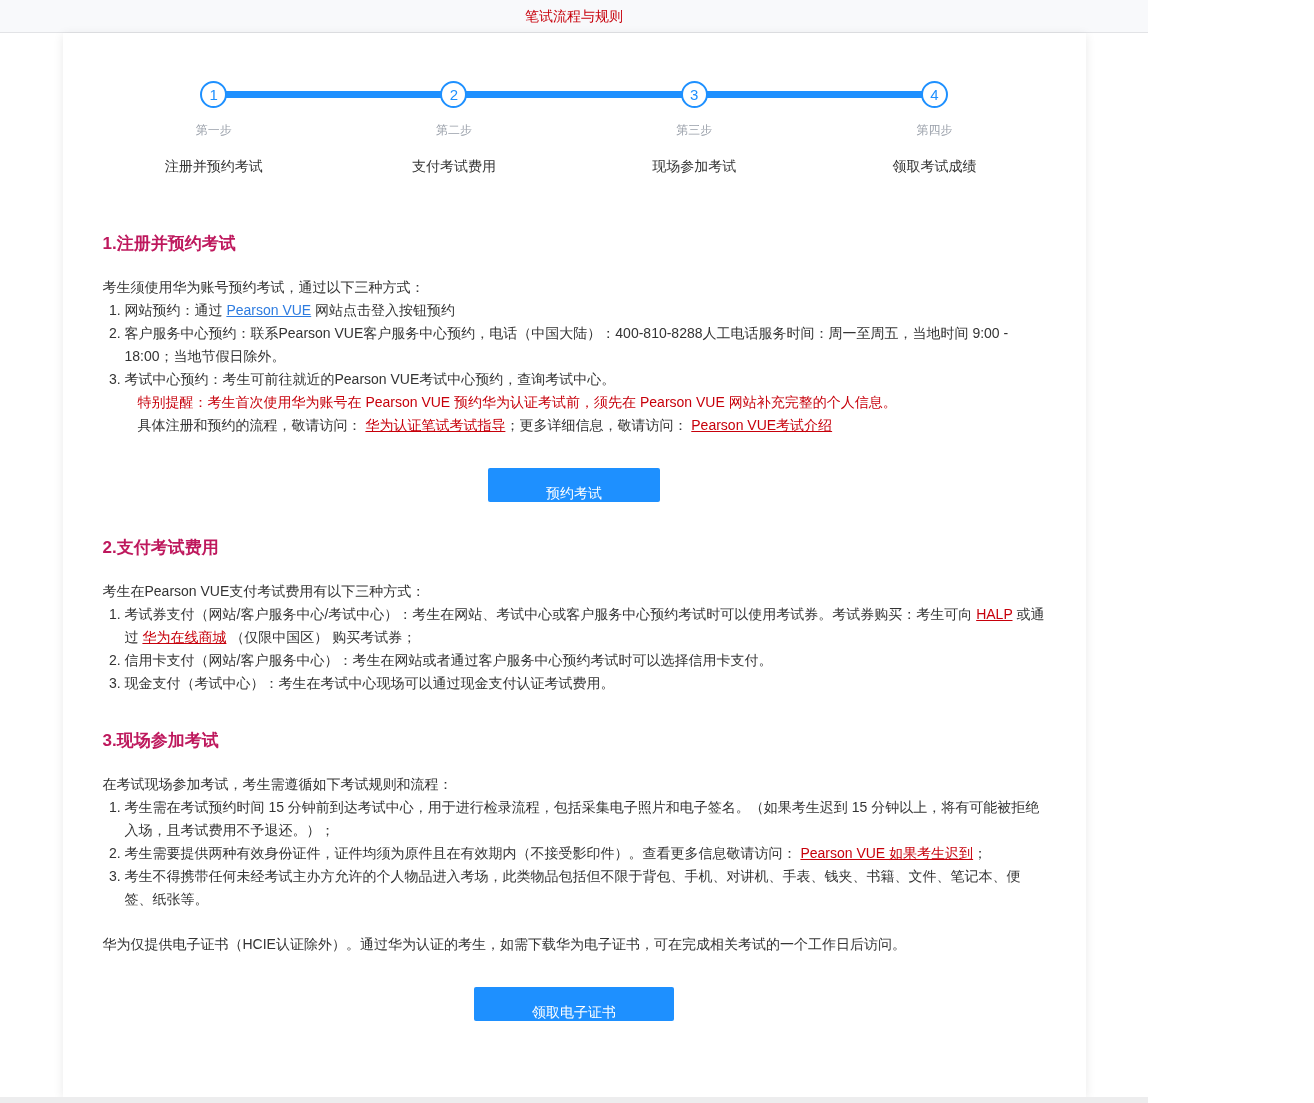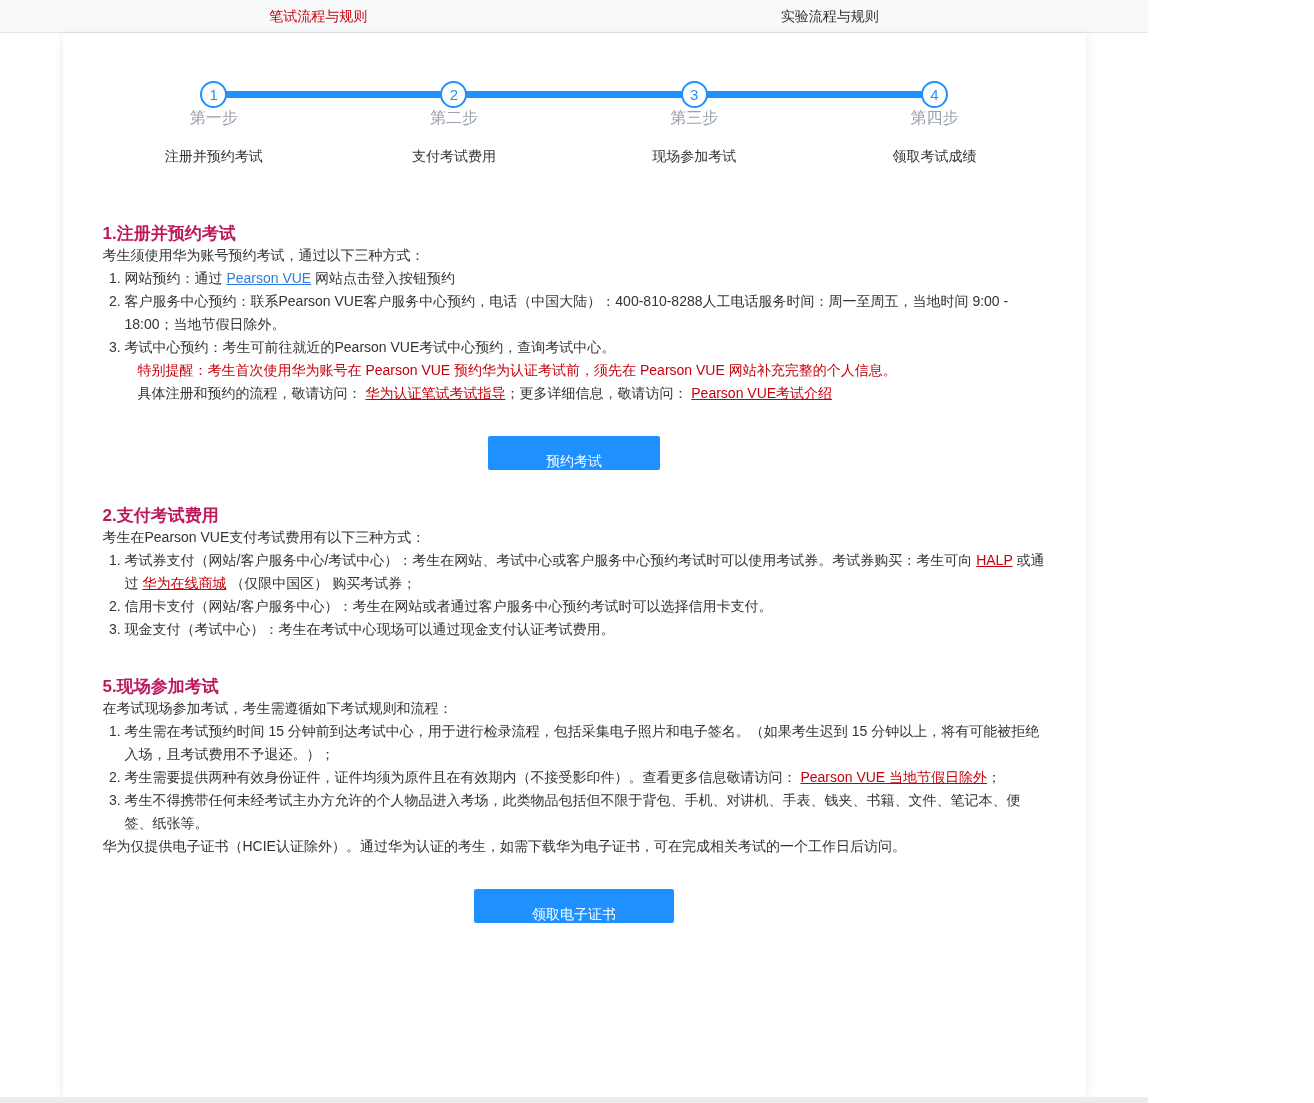--- a/index.html
+++ b/index.html
@@ -37,28 +37,28 @@
     background:var(--accent);border-radius:4px;
   }
   .steps{display:flex;position:relative;}
   .step{width:25%;display:flex;flex-direction:column;align-items:center;}
   .step-circle{
     width:27px;height:27px;border-radius:50%;background:#fff;
     border:2px solid var(--accent);color:var(--accent);
     display:flex;align-items:center;justify-content:center;
     font-size:15px;position:relative;z-index:1;
   }
-  .step-name{font-size:16px;color:#9aa0aa;}
+  .step-name{margin-top:14px;font-size:12px;color:#9aa0aa;}
   .step-title{margin-top:19px;font-size:14px;color:#333;}
 
   
   .sections{padding:0 40px;}
   .sec-heading{font-size:17px;font-weight:bold;color:#be185d;margin-top:36px;line-height:20px;}
   .sec-heading.first{margin-top:58px;}
-  .sec-intro{font-size:14px;line-height:23px;color:var(--text);}
+  .sec-intro{margin-top:22px;font-size:14px;line-height:23px;color:var(--text);}
   ol.sec-list{margin:0;padding:0 0 0 22px;font-size:14px;line-height:23px;color:var(--text);}
   ol.sec-list li{padding:0;margin:0;}
   .note{margin-left:35px;font-size:14px;line-height:23px;color:var(--text);}
   .run-red{color:var(--red);}
   a.lk{cursor:pointer;text-decoration:underline;}
   a.lk-blue{color:var(--linkblue);}
   a.lk-red{color:var(--red);}
   .sec-btn{
     display:block;margin:31px auto 8px;background:var(--accent);color:#fff;
     border:none;height:32px;padding:17px 58px;font-size:14px;cursor:pointer;
@@ -69,21 +69,20 @@
   .page-bottom{position:absolute;left:0;right:0;bottom:0;height:6px;background:#ededee;}
 </style>
 </head>
 <body>
 
 <div class="page">
 
   <div class="topbar">
     <div class="topbar-inner">
       <div class="tab active">笔试流程与规则</div>
-      <div class="tab">实验流程与规则</div>
     </div>
   </div>
 
   <div class="card">
 
     <div class="stepper">
       <div class="step-line"></div>
       <div class="steps">
           <div class="step">
             <div class="step-circle">1</div>
@@ -124,25 +123,25 @@
         <section class="section">
           <div class="sec-heading">2.支付考试费用</div>
           <div class="sec-intro">考生在Pearson VUE支付考试费用有以下三种方式：</div>
           <ol class="sec-list">
             <li><span>考试券支付（网站/客户服务中心/考试中心）：考生在网站、考试中心或客户服务中心预约考试时可以使用考试券。考试券购买：考生可向 </span><a class="lk lk-red">HALP</a><span> 或通过 </span><a class="lk lk-red">华为在线商城</a><span> （仅限中国区） 购买考试券；</span></li>
             <li><span>信用卡支付（网站/客户服务中心）：考生在网站或者通过客户服务中心预约考试时可以选择信用卡支付。</span></li>
             <li><span>现金支付（考试中心）：考生在考试中心现场可以通过现金支付认证考试费用。</span></li>
           </ol>
         </section>
         <section class="section">
-          <div class="sec-heading">5.现场参加考试</div>
+          <div class="sec-heading">3.现场参加考试</div>
           <div class="sec-intro">在考试现场参加考试，考生需遵循如下考试规则和流程：</div>
           <ol class="sec-list">
             <li><span>考生需在考试预约时间 15 分钟前到达考试中心，用于进行检录流程，包括采集电子照片和电子签名。（如果考生迟到 15 分钟以上，将有可能被拒绝入场，且考试费用不予退还。）；</span></li>
-            <li><span>考生需要提供两种有效身份证件，证件均须为原件且在有效期内（不接受影印件）。查看更多信息敬请访问： </span><a class="lk lk-red">Pearson VUE 当地节假日除外</a><span>；</span></li>
+            <li><span>考生需要提供两种有效身份证件，证件均须为原件且在有效期内（不接受影印件）。查看更多信息敬请访问： </span><a class="lk lk-red">Pearson VUE 如果考生迟到</a><span>；</span></li>
             <li><span>考生不得携带任何未经考试主办方允许的个人物品进入考场，此类物品包括但不限于背包、手机、对讲机、手表、钱夹、书籍、文件、笔记本、便签、纸张等。</span></li>
           </ol>
         </section>
         <section class="section">
           <div class="sec-intro">华为仅提供电子证书（HCIE认证除外）。通过华为认证的考生，如需下载华为电子证书，可在完成相关考试的一个工作日后访问。</div>
           <button class="sec-btn">领取电子证书</button>
         </section>
       </div>
 
   </div>

